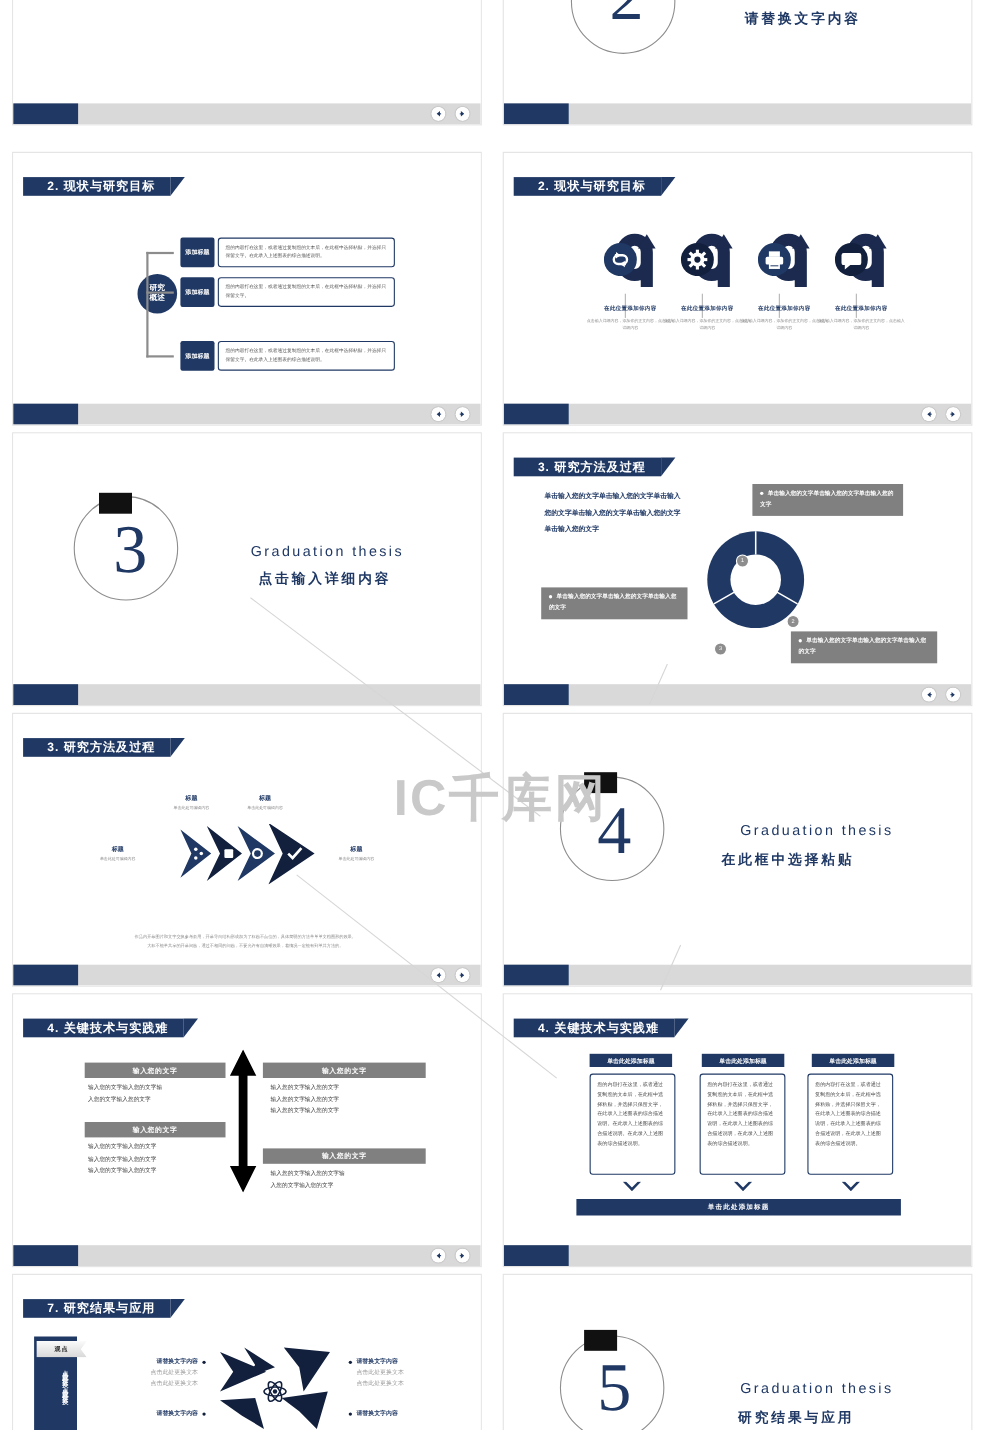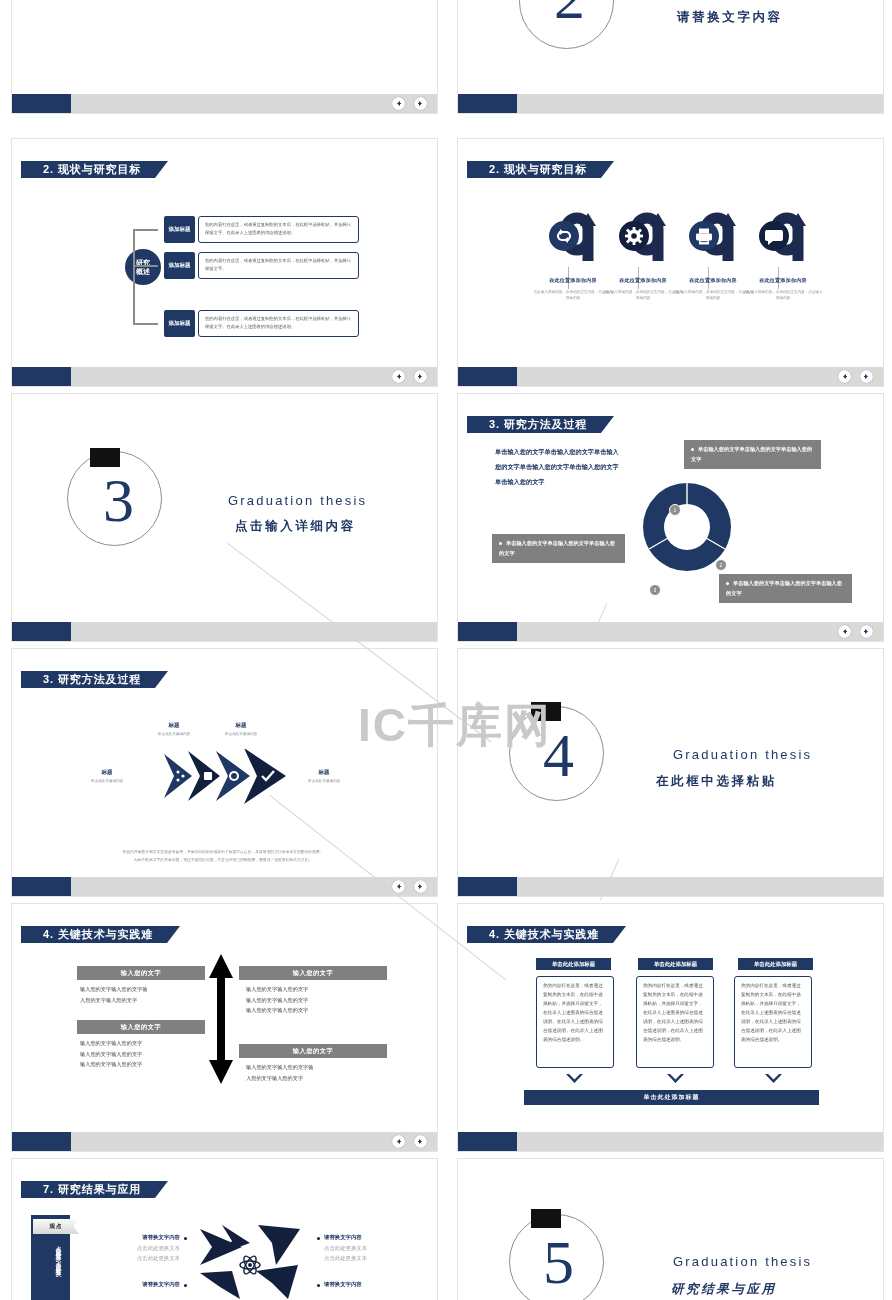--- a/index.html
+++ b/index.html
@@ -569,21 +569,21 @@
 
     </div>
   </div>
 
   <div class="slide col-r" style="top:1158px;">
     <div class="inner">
       <div class="sec-ring" style="left:51px;top:55px;"></div>
       <div class="sec-sq" style="left:73px;top:50px;"></div>
       <div class="sec-num" style="left:85px;top:72px;">5</div>
       <div class="sec-en" style="left:215px;top:95px;">Graduation thesis</div>
-      <div class="sec-cn" style="left:213px;top:122px;font-style:italic;">研究结果与应用</div>
+      <div class="sec-cn" style="left:213px;top:122px;">研究结果与应用</div>
 
     </div>
   </div>
 
   <div class="diag" style="left:228px;top:543px;width:330px;transform:rotate(37deg);"></div>
   <div class="diag" style="left:270px;top:795px;width:300px;transform:rotate(38deg);"></div>
   <div class="diag" style="left:590px;top:640px;width:40px;transform:rotate(-66deg);"></div>
   <div class="diag" style="left:600px;top:900px;width:45px;transform:rotate(-66deg);"></div>
 
   <div class="wm wm-main">IC千库网</div>

